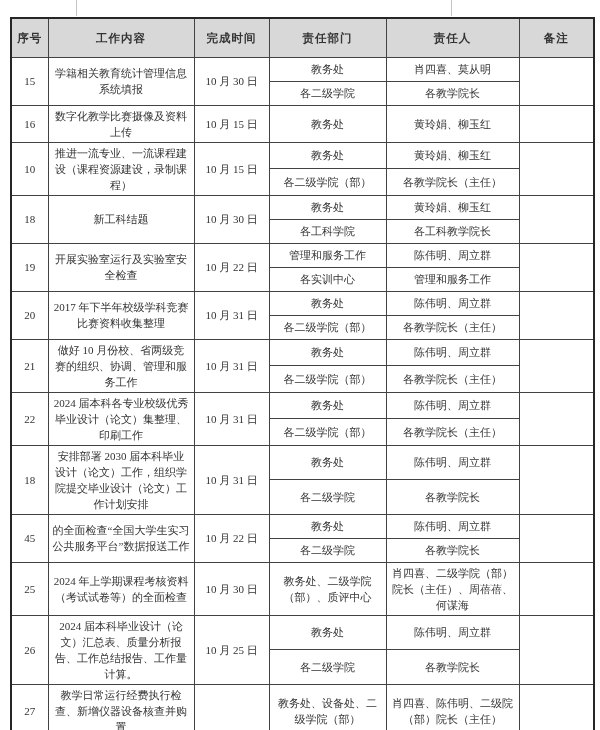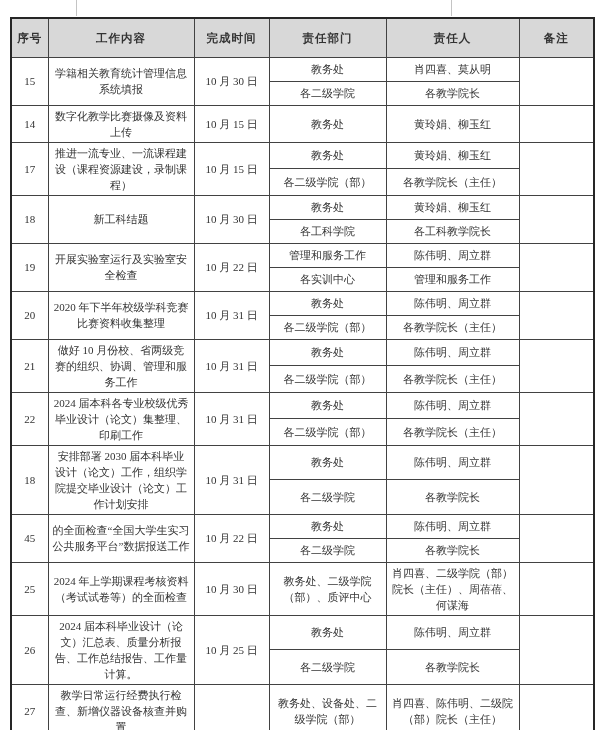--- a/index.html
+++ b/index.html
@@ -97,29 +97,29 @@
           <td class="deadline-cell" rowspan="2">10 月 30 日</td>
           <td class="dept-cell">教务处</td>
           <td class="person-cell">肖四喜、莫从明</td>
           <td class="note-cell" rowspan="2"></td>
         </tr>
         <tr>
           <td class="dept-cell">各二级学院</td>
           <td class="person-cell">各教学院长</td>
         </tr>
         <tr>
-          <td class="no-cell">14</td>
+          <td class="no-cell">16</td>
           <td class="task-cell">数字化教学比赛摄像及资料上传</td>
           <td class="deadline-cell">10 月 15 日</td>
           <td class="dept-cell">教务处</td>
           <td class="person-cell">黄玲娟、柳玉红</td>
           <td class="note-cell"></td>
         </tr>
         <tr>
-          <td class="no-cell" rowspan="2">17</td>
+          <td class="no-cell" rowspan="2">10</td>
           <td class="task-cell" rowspan="2">推进一流专业、一流课程建设（课程资源建设，录制课程）</td>
           <td class="deadline-cell" rowspan="2">10 月 15 日</td>
           <td class="dept-cell">教务处</td>
           <td class="person-cell">黄玲娟、柳玉红</td>
           <td class="note-cell" rowspan="2"></td>
         </tr>
         <tr>
           <td class="dept-cell">各二级学院（部）</td>
           <td class="person-cell">各教学院长（主任）</td>
         </tr>
@@ -142,21 +142,21 @@
           <td class="dept-cell">管理和服务工作</td>
           <td class="person-cell">陈伟明、周立群</td>
           <td class="note-cell" rowspan="2"></td>
         </tr>
         <tr>
           <td class="dept-cell">各实训中心</td>
           <td class="person-cell">管理和服务工作</td>
         </tr>
         <tr>
           <td class="no-cell" rowspan="2">20</td>
-          <td class="task-cell" rowspan="2">2020 年下半年校级学科竞赛比赛资料收集整理</td>
+          <td class="task-cell" rowspan="2">2017 年下半年校级学科竞赛比赛资料收集整理</td>
           <td class="deadline-cell" rowspan="2">10 月 31 日</td>
           <td class="dept-cell">教务处</td>
           <td class="person-cell">陈伟明、周立群</td>
           <td class="note-cell" rowspan="2"></td>
         </tr>
         <tr>
           <td class="dept-cell">各二级学院（部）</td>
           <td class="person-cell">各教学院长（主任）</td>
         </tr>
         <tr>

